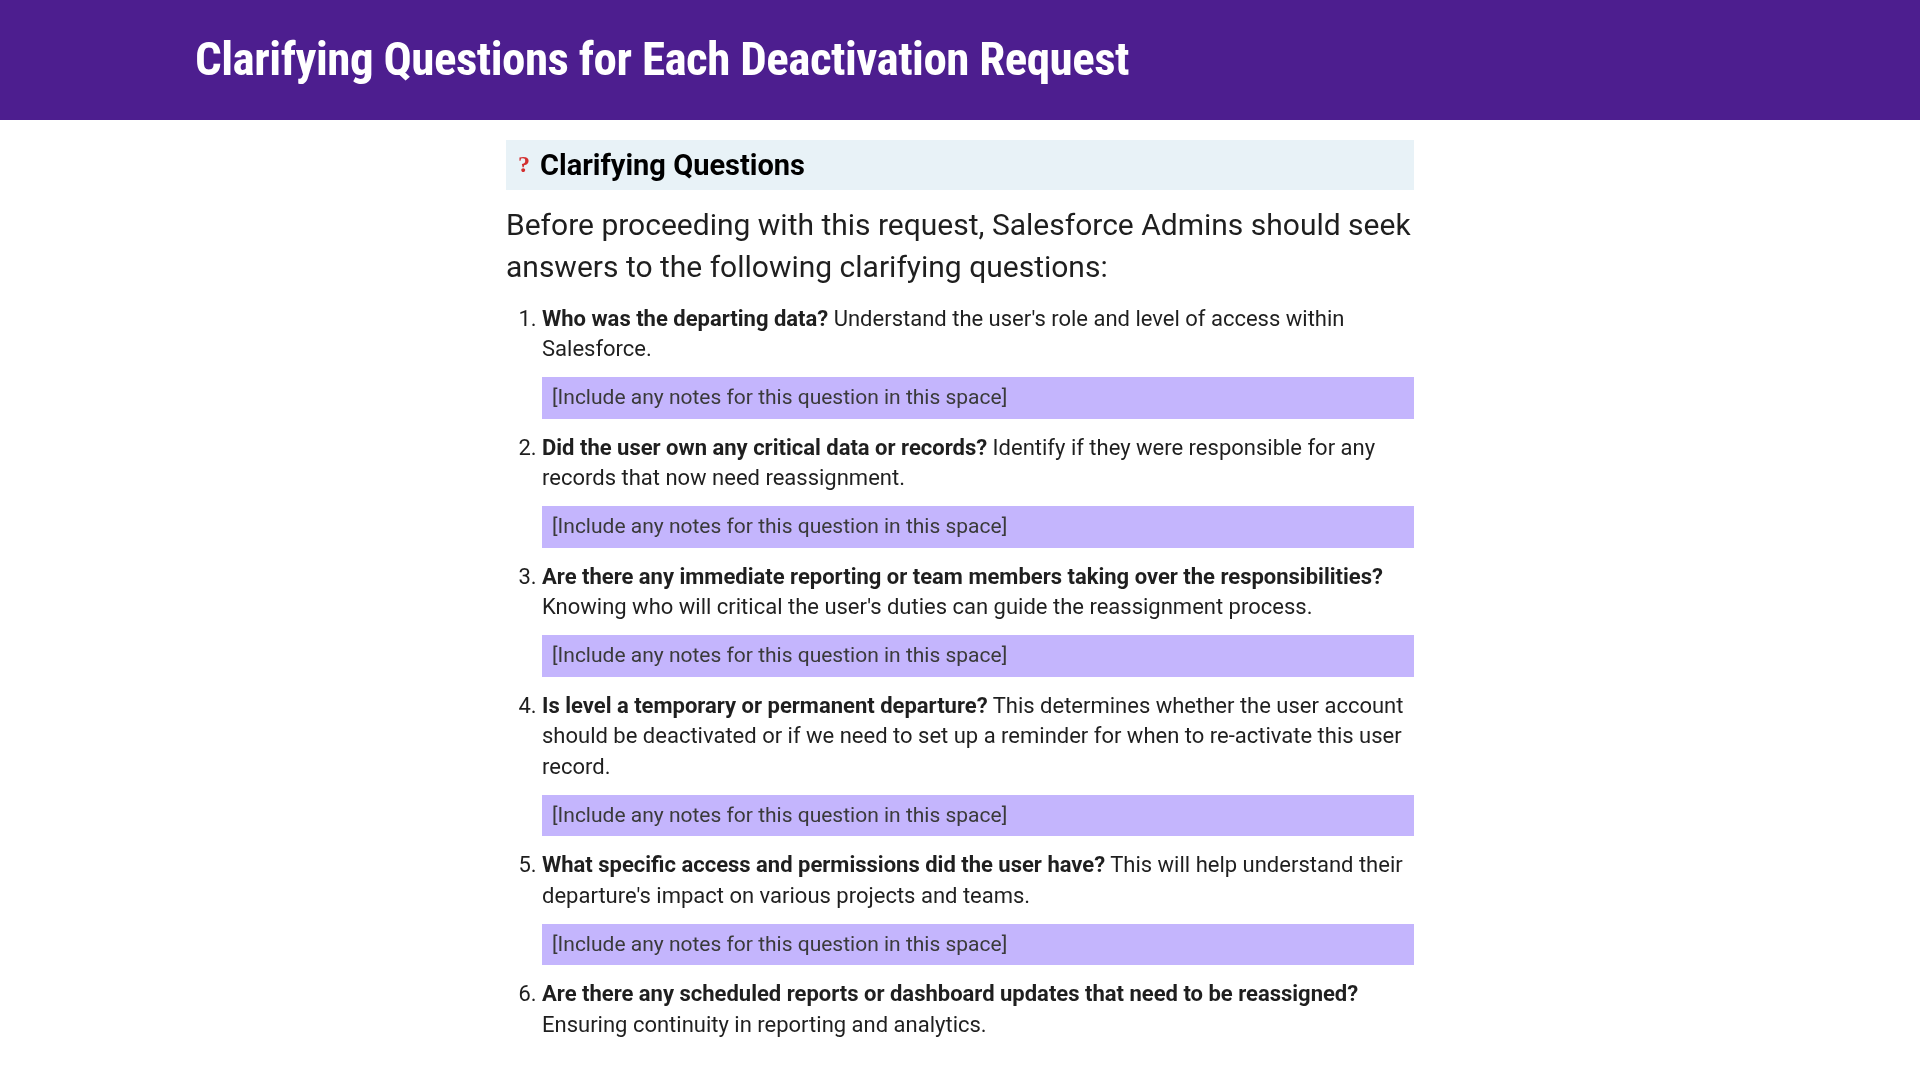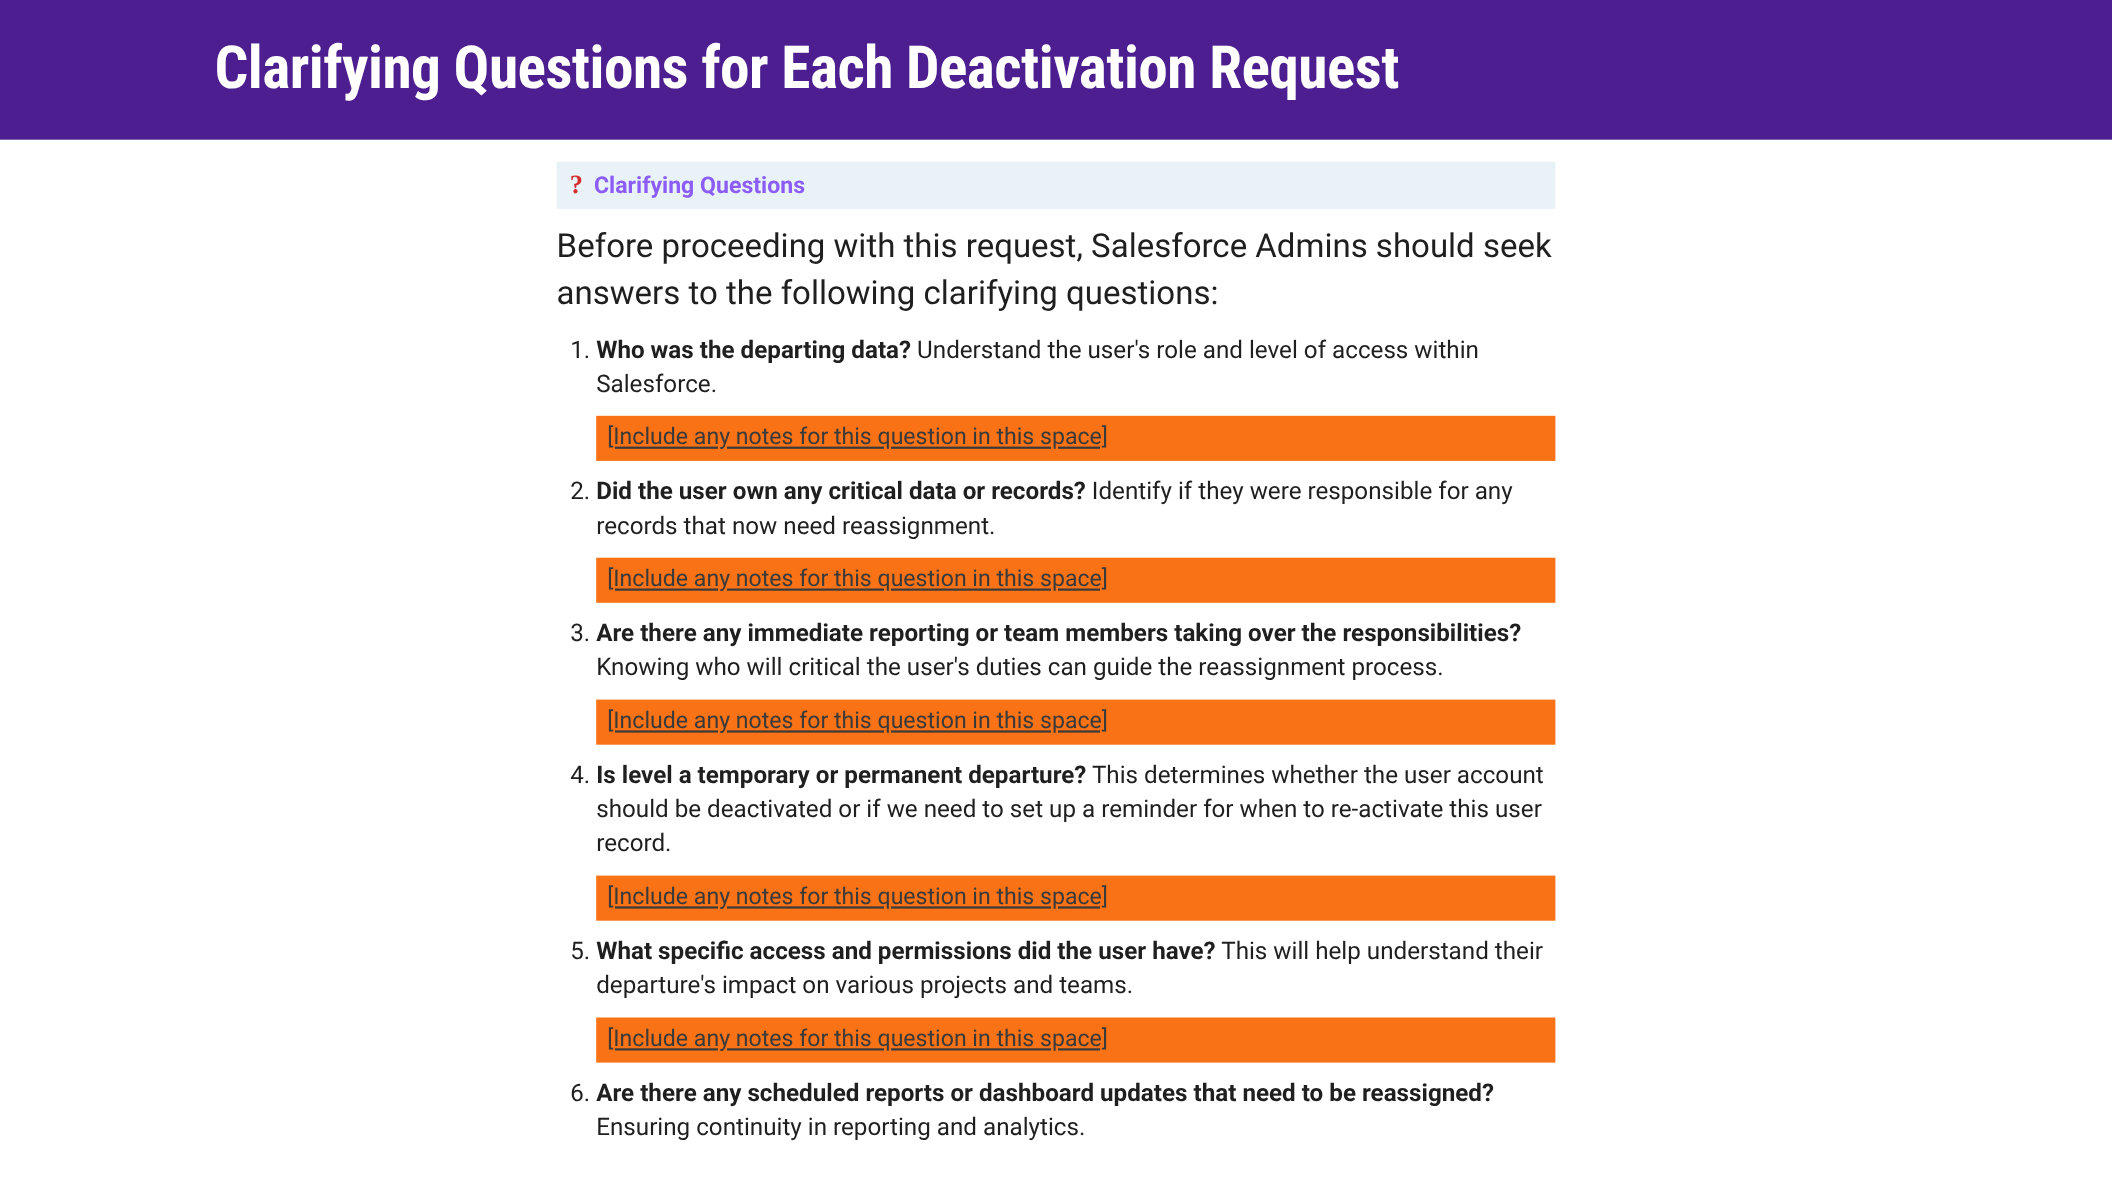--- a/index.html
+++ b/index.html
@@ -20,21 +20,21 @@
     font-weight: 700;
     font-size: 61px;
     color: #ffd54f;
     line-height: 1.1;
     letter-spacing: -0.5px;
   }
   .header-line2 {
     font-family: "Roboto Condensed", "Arial Narrow", Arial, sans-serif;
     font-stretch: condensed;
     font-weight: 700;
-    font-size: 54px;
+    font-size: 47px;
     color: #ffffff;
     line-height: 1.1;
     letter-spacing: -0.5px;
     margin-top: 8px;
   }
   .content {
     width: 908px;
     margin: 20px auto 0 auto;
   }
   .section-header {
@@ -45,22 +45,22 @@
     gap: 10px;
   }
   .q-icon {
     color: #d32f2f;
     font-weight: 700;
     font-size: 24px;
     font-family: Georgia, serif;
   }
   .section-title {
     font-weight: 700;
-    font-size: 21px;
-    color: #8b5cf6;
+    font-size: 29px;
+    color: #000000;
   }
   .intro {
     font-size: 30px;
     color: #1f1f1f;
     line-height: 1.4;
     margin: 14px 0 16px 0;
   }
   ol.questions {
     list-style: decimal;
     padding-left: 36px;
@@ -74,26 +74,25 @@
   ol.questions > li::marker {
     color: #1f1f1f;
   }
   .q-bold {
     font-weight: 700;
   }
   .q-desc {
     font-weight: 400;
   }
   .note-box {
-    background: #f97316;
+    background: #c4b5fd;
     color: #3a3a3a;
     font-size: 21px;
     padding: 6px 10px;
     margin: 12px 0 14px 0;
-    text-decoration: underline;
   }
 </style>
 </head>
 <body>
 
 <div class="header-banner">
   <div class="header-line2">Clarifying Questions for Each Deactivation Request</div>
 </div>
 
 <div class="content">

